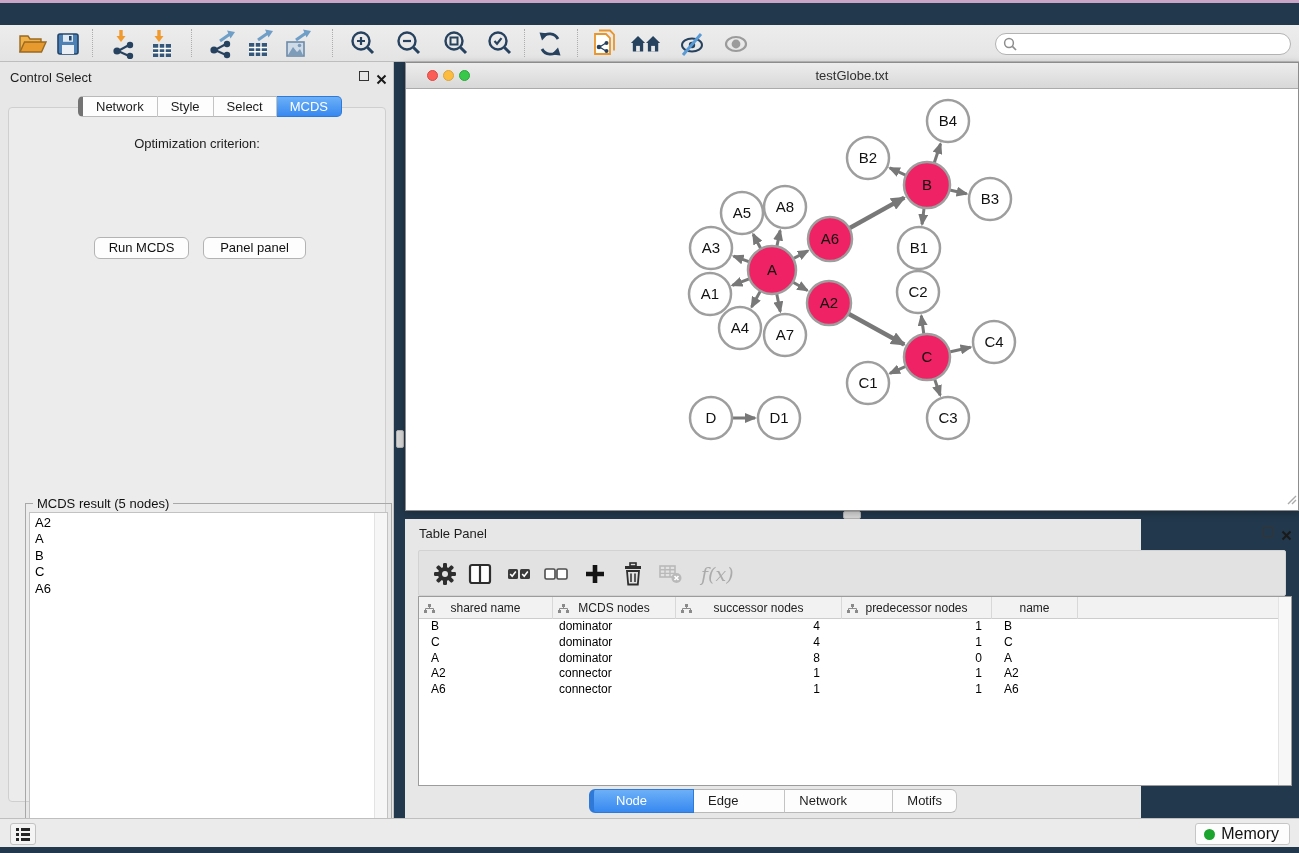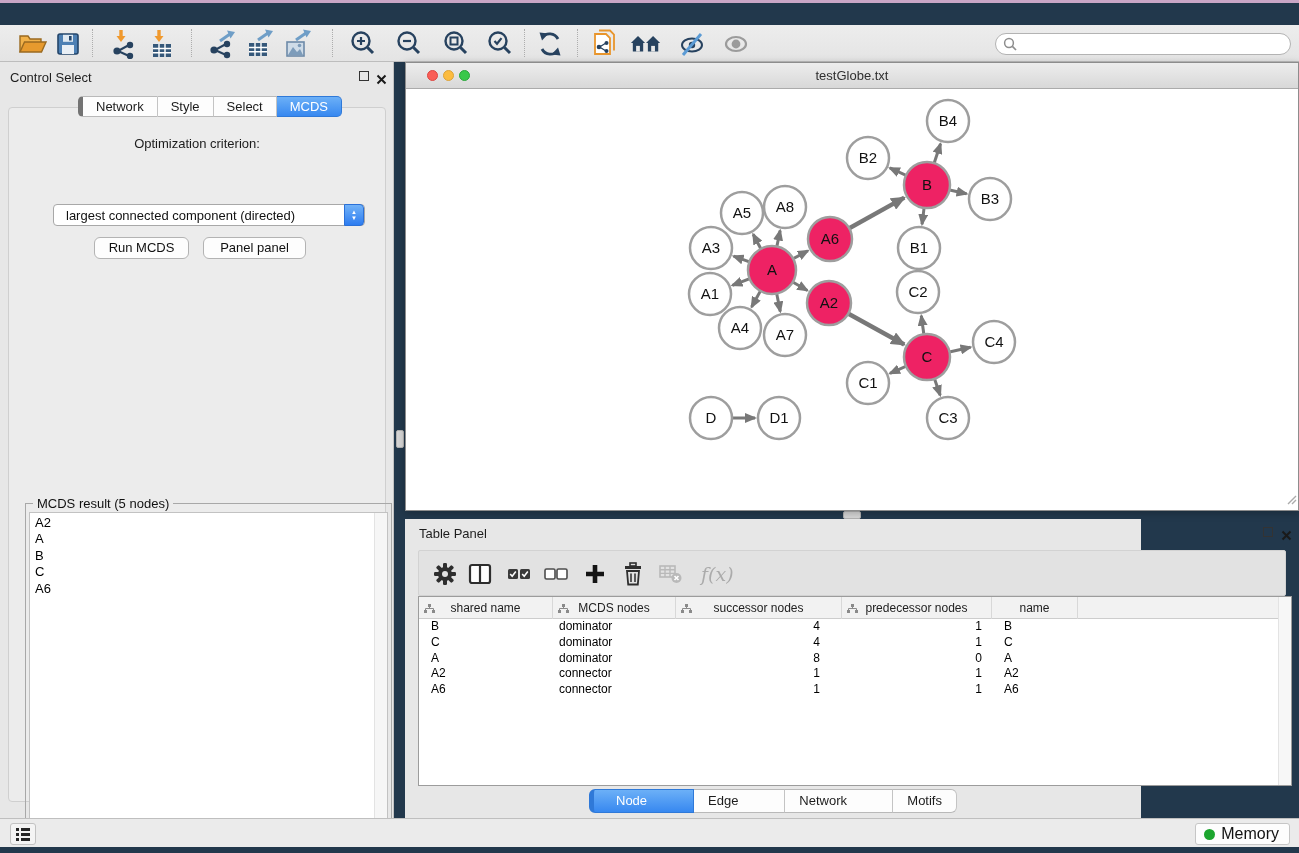--- a/index.html
+++ b/index.html
@@ -279,27 +279,20 @@
     <div class="panel-head">Control Select</div>
     <span class="wicon-float" style="left:359px; top:9px"></span>
     <span class="wicon-close" style="left:376px; top:9px">
       <svg width="11" height="11" viewBox="0 0 11 11">
           <path d="M1.5 1.5 L9.5 9.5 M9.5 1.5 L1.5 9.5" stroke="#1a1a1a" stroke-width="2"></path>
         </svg>
     </span>
 
     <div class="cp-box">
       <div class="cp-label" style="top:28px">Optimization criterion:</div>
-      <div class="dropdown">
-        <span class="val">largest connected component (directed)</span>
-        <span class="stepper">
-            <span>▲</span>
-            <span>▼</span>
-          </span>
-      </div>
       <div class="pbtn" style="left:85px; width:95px">Run MCDS</div>
       <div class="pbtn" style="left:194px; width:103px">Panel panel</div>
 
       <div class="fieldset">
         <span class="legend">MCDS result (5 nodes)</span>
         <div class="list">
           <div id="mcds-items">
               <div class="mcds-item">A2</div>
               <div class="mcds-item">A</div>
               <div class="mcds-item">B</div>

